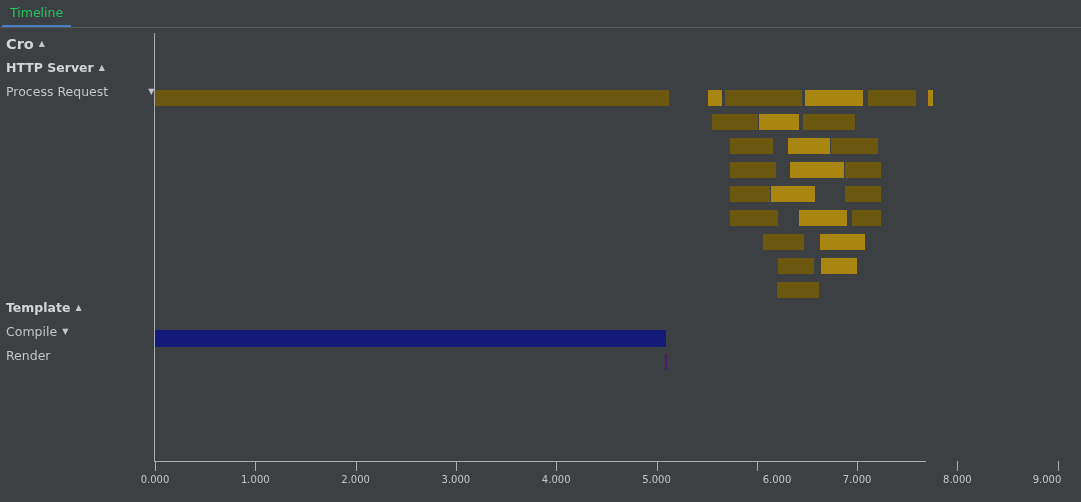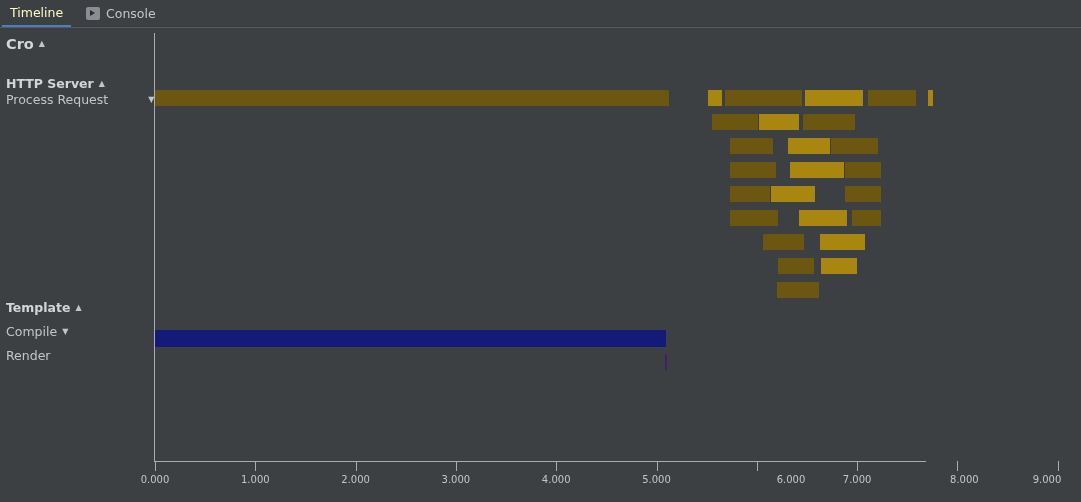--- a/index.html
+++ b/index.html
@@ -34,21 +34,21 @@
     align-items: center;
     gap: 6px;
     font-size: 12.5px;
     color: #c3c6c9;
     padding: 0 8px;
     box-sizing: border-box;
     cursor: default;
   }
   .tab.active {
     border-bottom: 2px solid #4a80c0;
-    color: #fef9c3;
+    color: #22c55e;
   }
   #tab-timeline { left: 2px; }
   #tab-console { left: 78px; }
 
   .console-icon {
     width: 14px;
     height: 13px;
     background: #8a8d91;
     border-radius: 2px;
     display: inline-block;
@@ -152,36 +152,32 @@
     white-space: nowrap;
   }
 </style>
 </head>
 <body>
 
 <div id="tabbar">
   <div class="tab active" id="tab-timeline">
     <span>Timeline</span>
   </div>
-  <div class="tab" id="tab-console">
-    <span class="console-icon"></span>
-    <span>Console</span>
-  </div>
 </div>
 
 <div id="labels">
     <div class="row-label group l0" style="top: 6px;">
       <span>Cro</span>
       <span class="caret">▲</span>
     </div>
-    <div class="row-label group" style="top: 30px; margin-top: 16px;">
+    <div class="row-label group" style="top: 30px;">
       <span>HTTP Server</span>
       <span class="caret">▲</span>
     </div>
-    <div class="row-label" style="top: 62px; gap: 35px;">
+    <div class="row-label" style="top: 54px; gap: 35px;">
       <span>Process Request</span>
       <span class="caret">▼</span>
     </div>
     <div class="row-label group" style="top: 270px;">
       <span>Template</span>
       <span class="caret">▲</span>
     </div>
     <div class="row-label" style="top: 294px;">
       <span>Compile</span>
       <span class="caret">▼</span>
@@ -231,20 +227,20 @@
     <div class="ticklabel" style="left: 101.3px; text-align: center;">1.000</div>
     <div class="tick" style="left: 201.6px;"></div>
     <div class="ticklabel" style="left: 201.6px;">2.000</div>
     <div class="tick" style="left: 301.9px;"></div>
     <div class="ticklabel" style="left: 301.9px;">3.000</div>
     <div class="tick" style="left: 402.2px;"></div>
     <div class="ticklabel" style="left: 402.2px;">4.000</div>
     <div class="tick" style="left: 502.5px;"></div>
     <div class="ticklabel" style="left: 502.5px;">5.000</div>
     <div class="tick" style="left: 602.8px;"></div>
-    <div class="ticklabel" style="left: 637px;">6.000</div>
+    <div class="ticklabel" style="left: 623px;">6.000</div>
     <div class="tick" style="left: 703.1px;"></div>
     <div class="ticklabel" style="left: 703.1px;">7.000</div>
     <div class="tick" style="left: 803.4px;"></div>
-    <div class="ticklabel" style="left: 803.4px; margin-left: 7px;">8.000</div>
+    <div class="ticklabel" style="left: 803.4px;">8.000</div>
     <div class="tick" style="left: 903.7px;"></div>
     <div class="ticklabel" style="left: 893px;">9.000</div>
   </div>
 
 </body></html>

